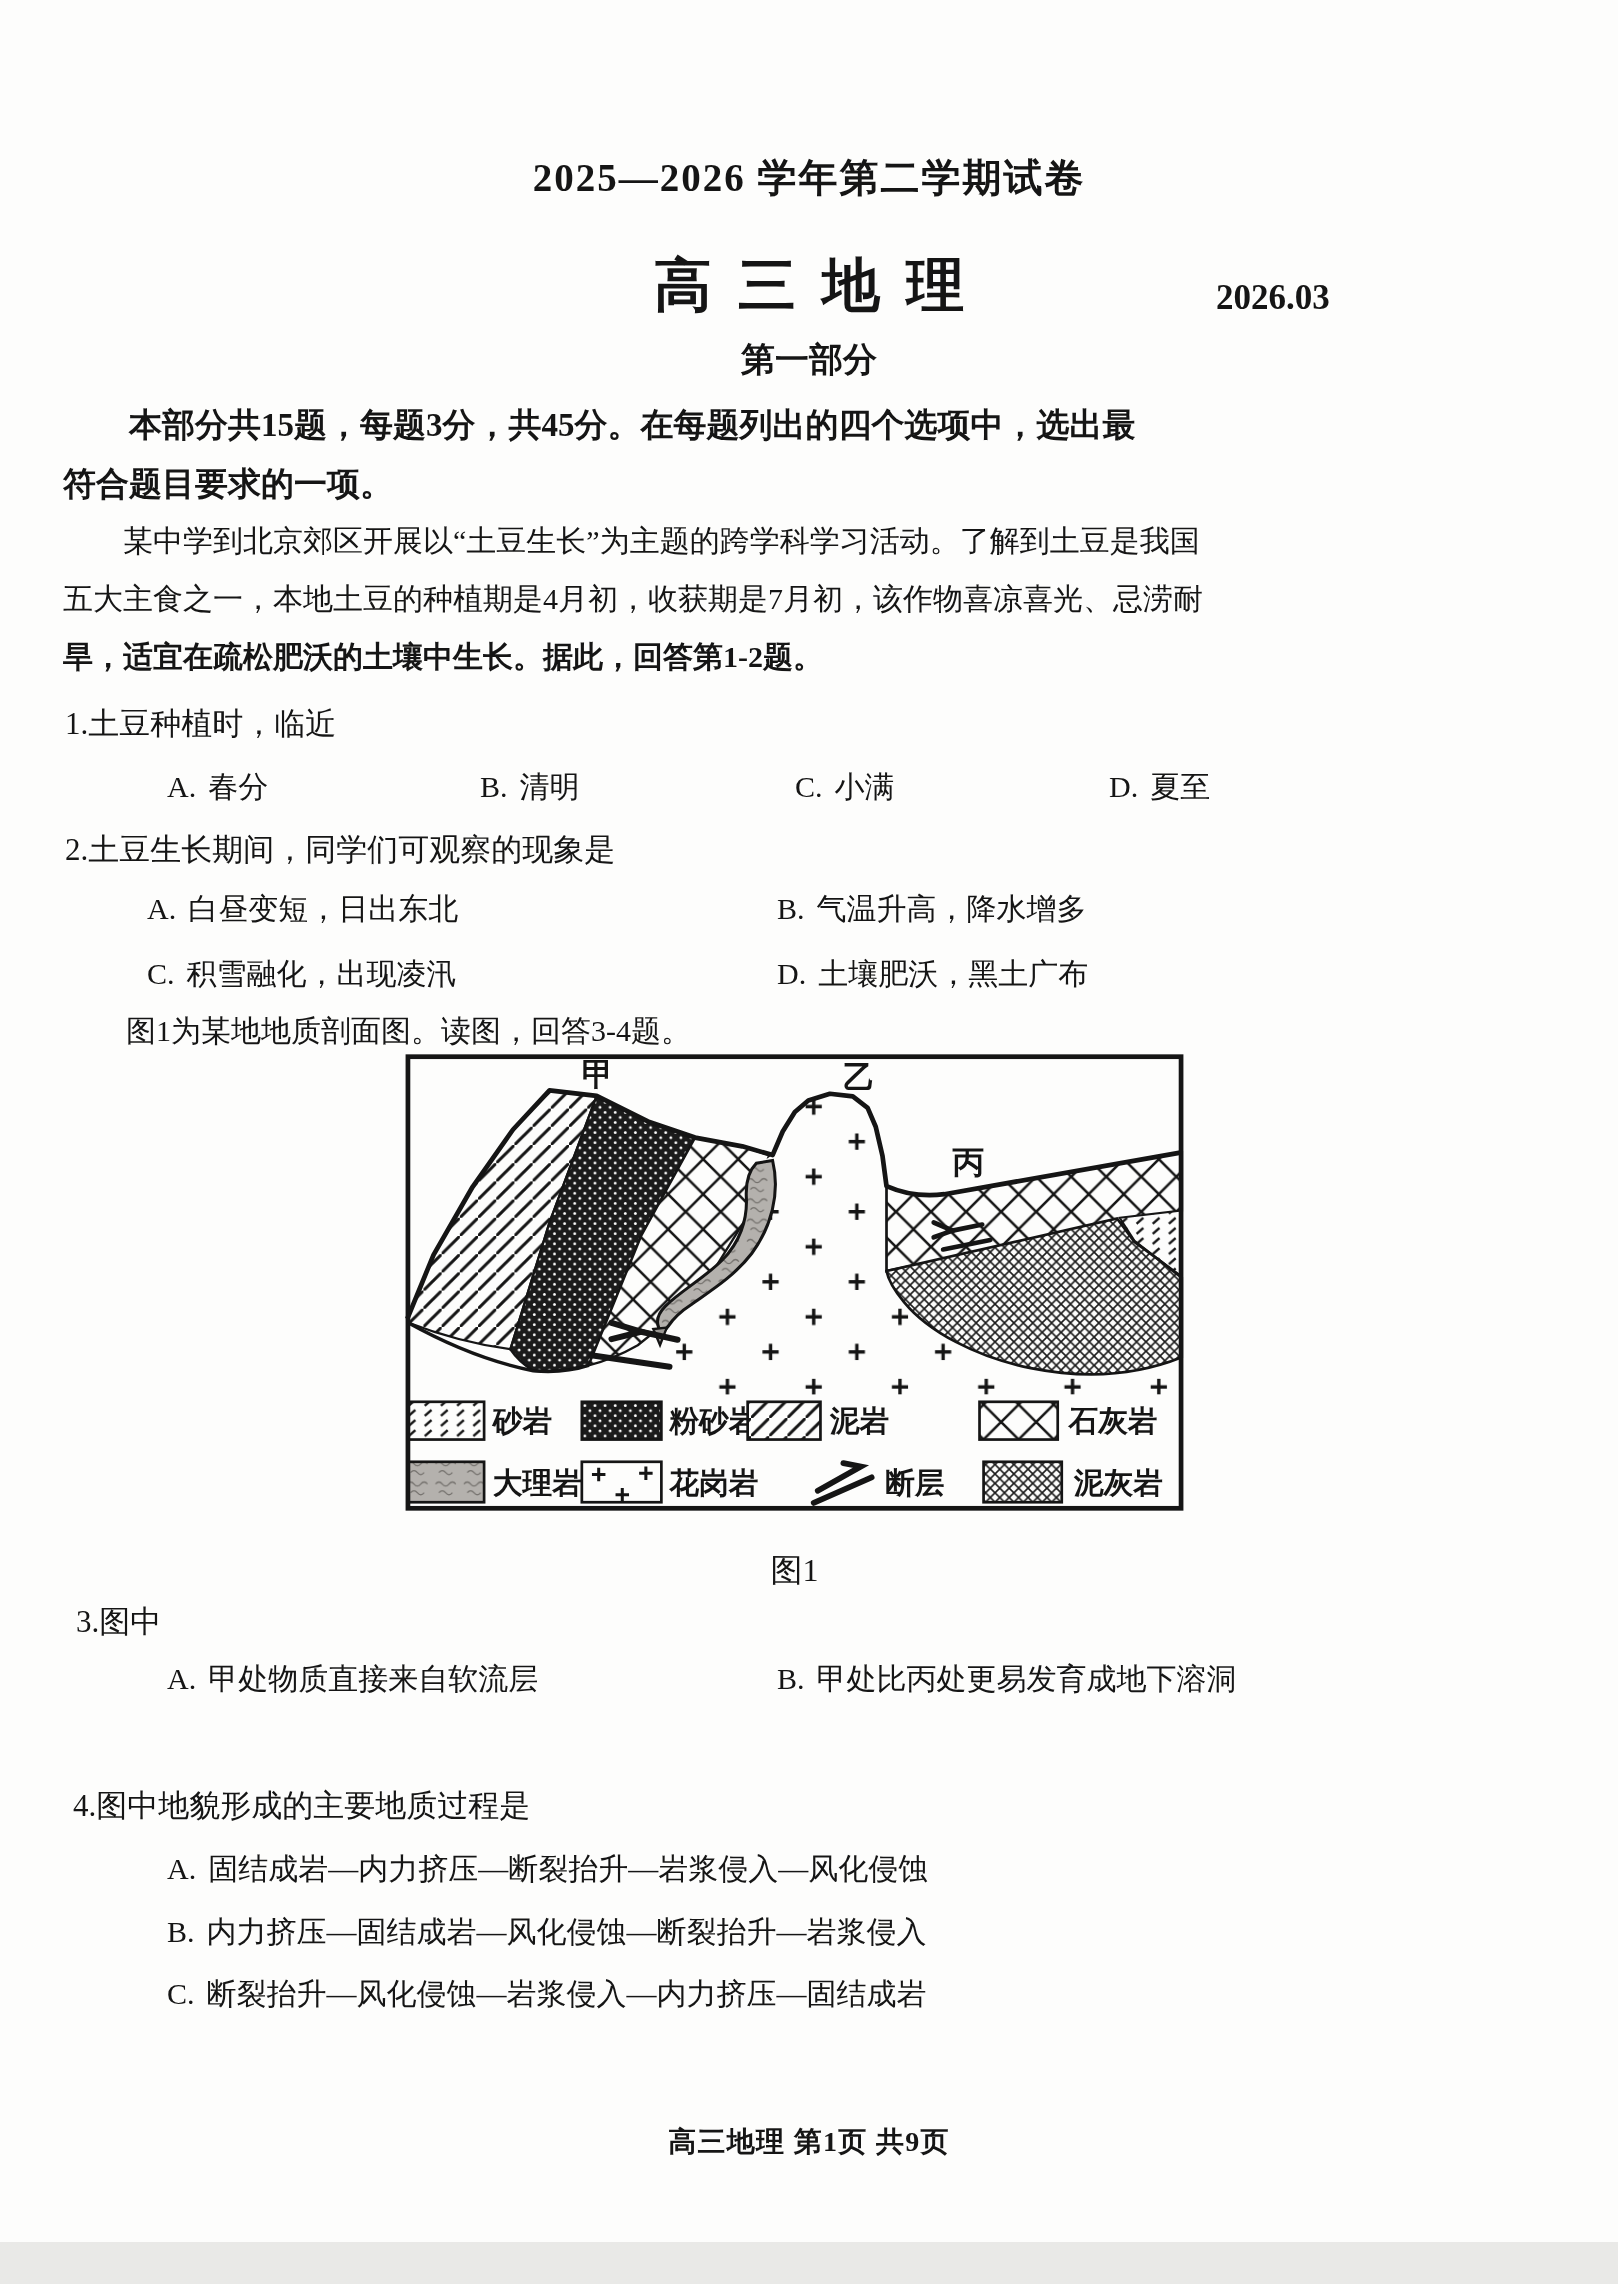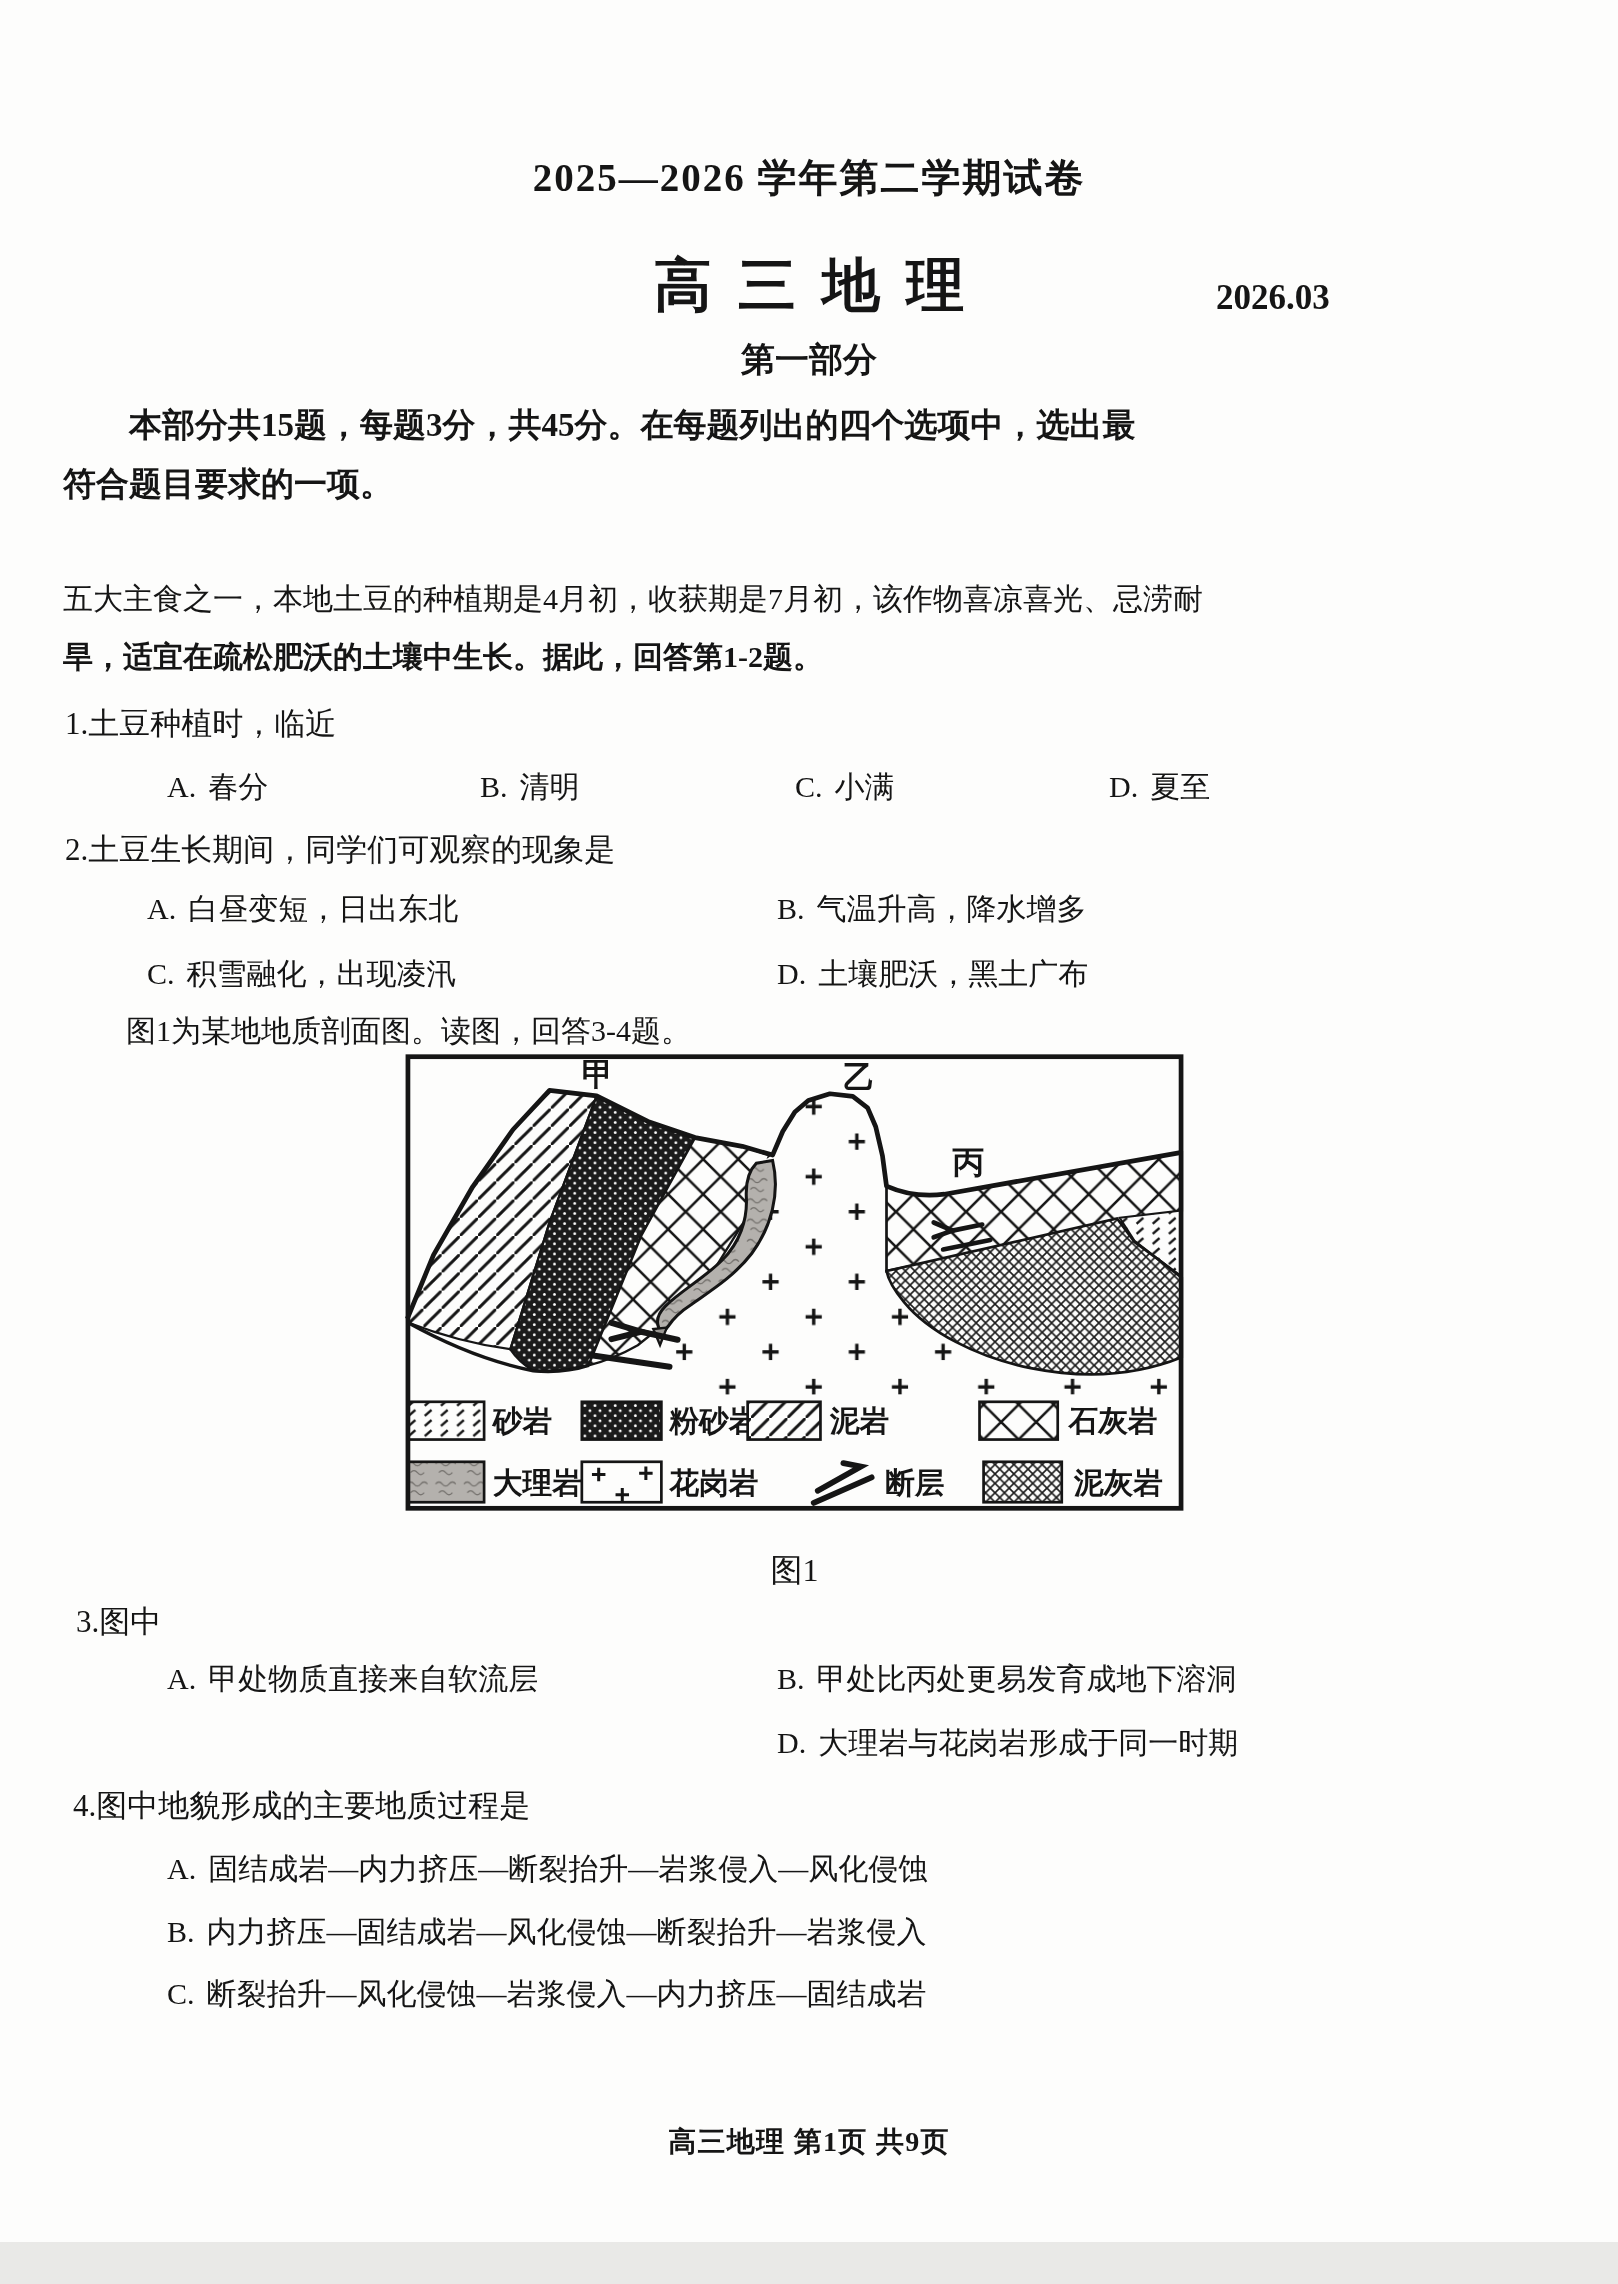--- a/index.html
+++ b/index.html
@@ -48,20 +48,21 @@
 <div id="page">
 
   <div class="abs center exam-title">2025—2026 学年第二学期试卷</div>
   <div class="abs center subject-title">高三地理</div>
   <div class="abs exam-date">2026.03</div>
   <div class="abs center section-head">第一部分</div>
 
   <div class="abs instr l1">本部分共15题，每题3分，共45分。在每题列出的四个选项中，选出最</div>
   <div class="abs instr l2">符合题目要求的一项。</div>
 
+  <div class="abs passage l1">某中学到北京郊区开展以“土豆生长”为主题的跨学科学习活动。了解到土豆是我国</div>
   <div class="abs passage l2">五大主食之一，本地土豆的种植期是4月初，收获期是7月初，该作物喜凉喜光、忌涝耐</div>
   <div class="abs passage l3">旱，适宜在疏松肥沃的土壤中生长。据此，回答第1-2题。</div>
 
   <div class="abs stem" style="left:65px; top:703px;"><span>1.</span><span>土豆种植时，临近</span></div>
   <div class="abs opt" style="left:167px;  top:767px;"><span class="lab">A.</span><span>春分</span></div>
   <div class="abs opt" style="left:480px;  top:767px;"><span class="lab">B.</span><span>清明</span></div>
   <div class="abs opt" style="left:795px; top:767px;"><span class="lab">C.</span><span>小满</span></div>
   <div class="abs opt" style="left:1109px; top:767px;"><span class="lab">D.</span><span>夏至</span></div>
 
   <div class="abs stem" style="left:65px; top:829px;"><span>2.</span><span>土豆生长期间，同学们可观察的现象是</span></div>
@@ -162,21 +163,20 @@
     </g>
 
     <rect x="4" y="4" width="1147" height="670" fill="none" stroke="#151515" stroke-width="7"></rect>
   </svg>
 
   <div class="abs fig-caption">图1</div>
 
   <div class="abs stem" style="left:76px; top:1601px;"><span>3.</span><span>图中</span></div>
   <div class="abs opt" style="left:167px;  top:1659px;"><span class="lab">A.</span><span>甲处物质直接来自软流层</span></div>
   <div class="abs opt" style="left:777px; top:1659px;"><span class="lab">B.</span><span>甲处比丙处更易发育成地下溶洞</span></div>
-  <div class="abs opt" style="left:777px; top:1723px;"><span class="lab">D.</span><span>大理岩与花岗岩形成于同一时期</span></div>
 
   <div class="abs stem" style="left:73px; top:1785px;"><span>4.</span><span>图中地貌形成的主要地质过程是</span></div>
   <div class="abs opt" style="left:167px; top:1849px;"><span class="lab">A.</span><span>固结成岩—内力挤压—断裂抬升—岩浆侵入—风化侵蚀</span></div>
   <div class="abs opt" style="left:167px; top:1912px;"><span class="lab">B.</span><span>内力挤压—固结成岩—风化侵蚀—断裂抬升—岩浆侵入</span></div>
   <div class="abs opt" style="left:167px; top:1974px;"><span class="lab">C.</span><span>断裂抬升—风化侵蚀—岩浆侵入—内力挤压—固结成岩</span></div>
 
   <div class="abs center footer">高三地理 第1页 共9页</div>
 
 </div>
 

